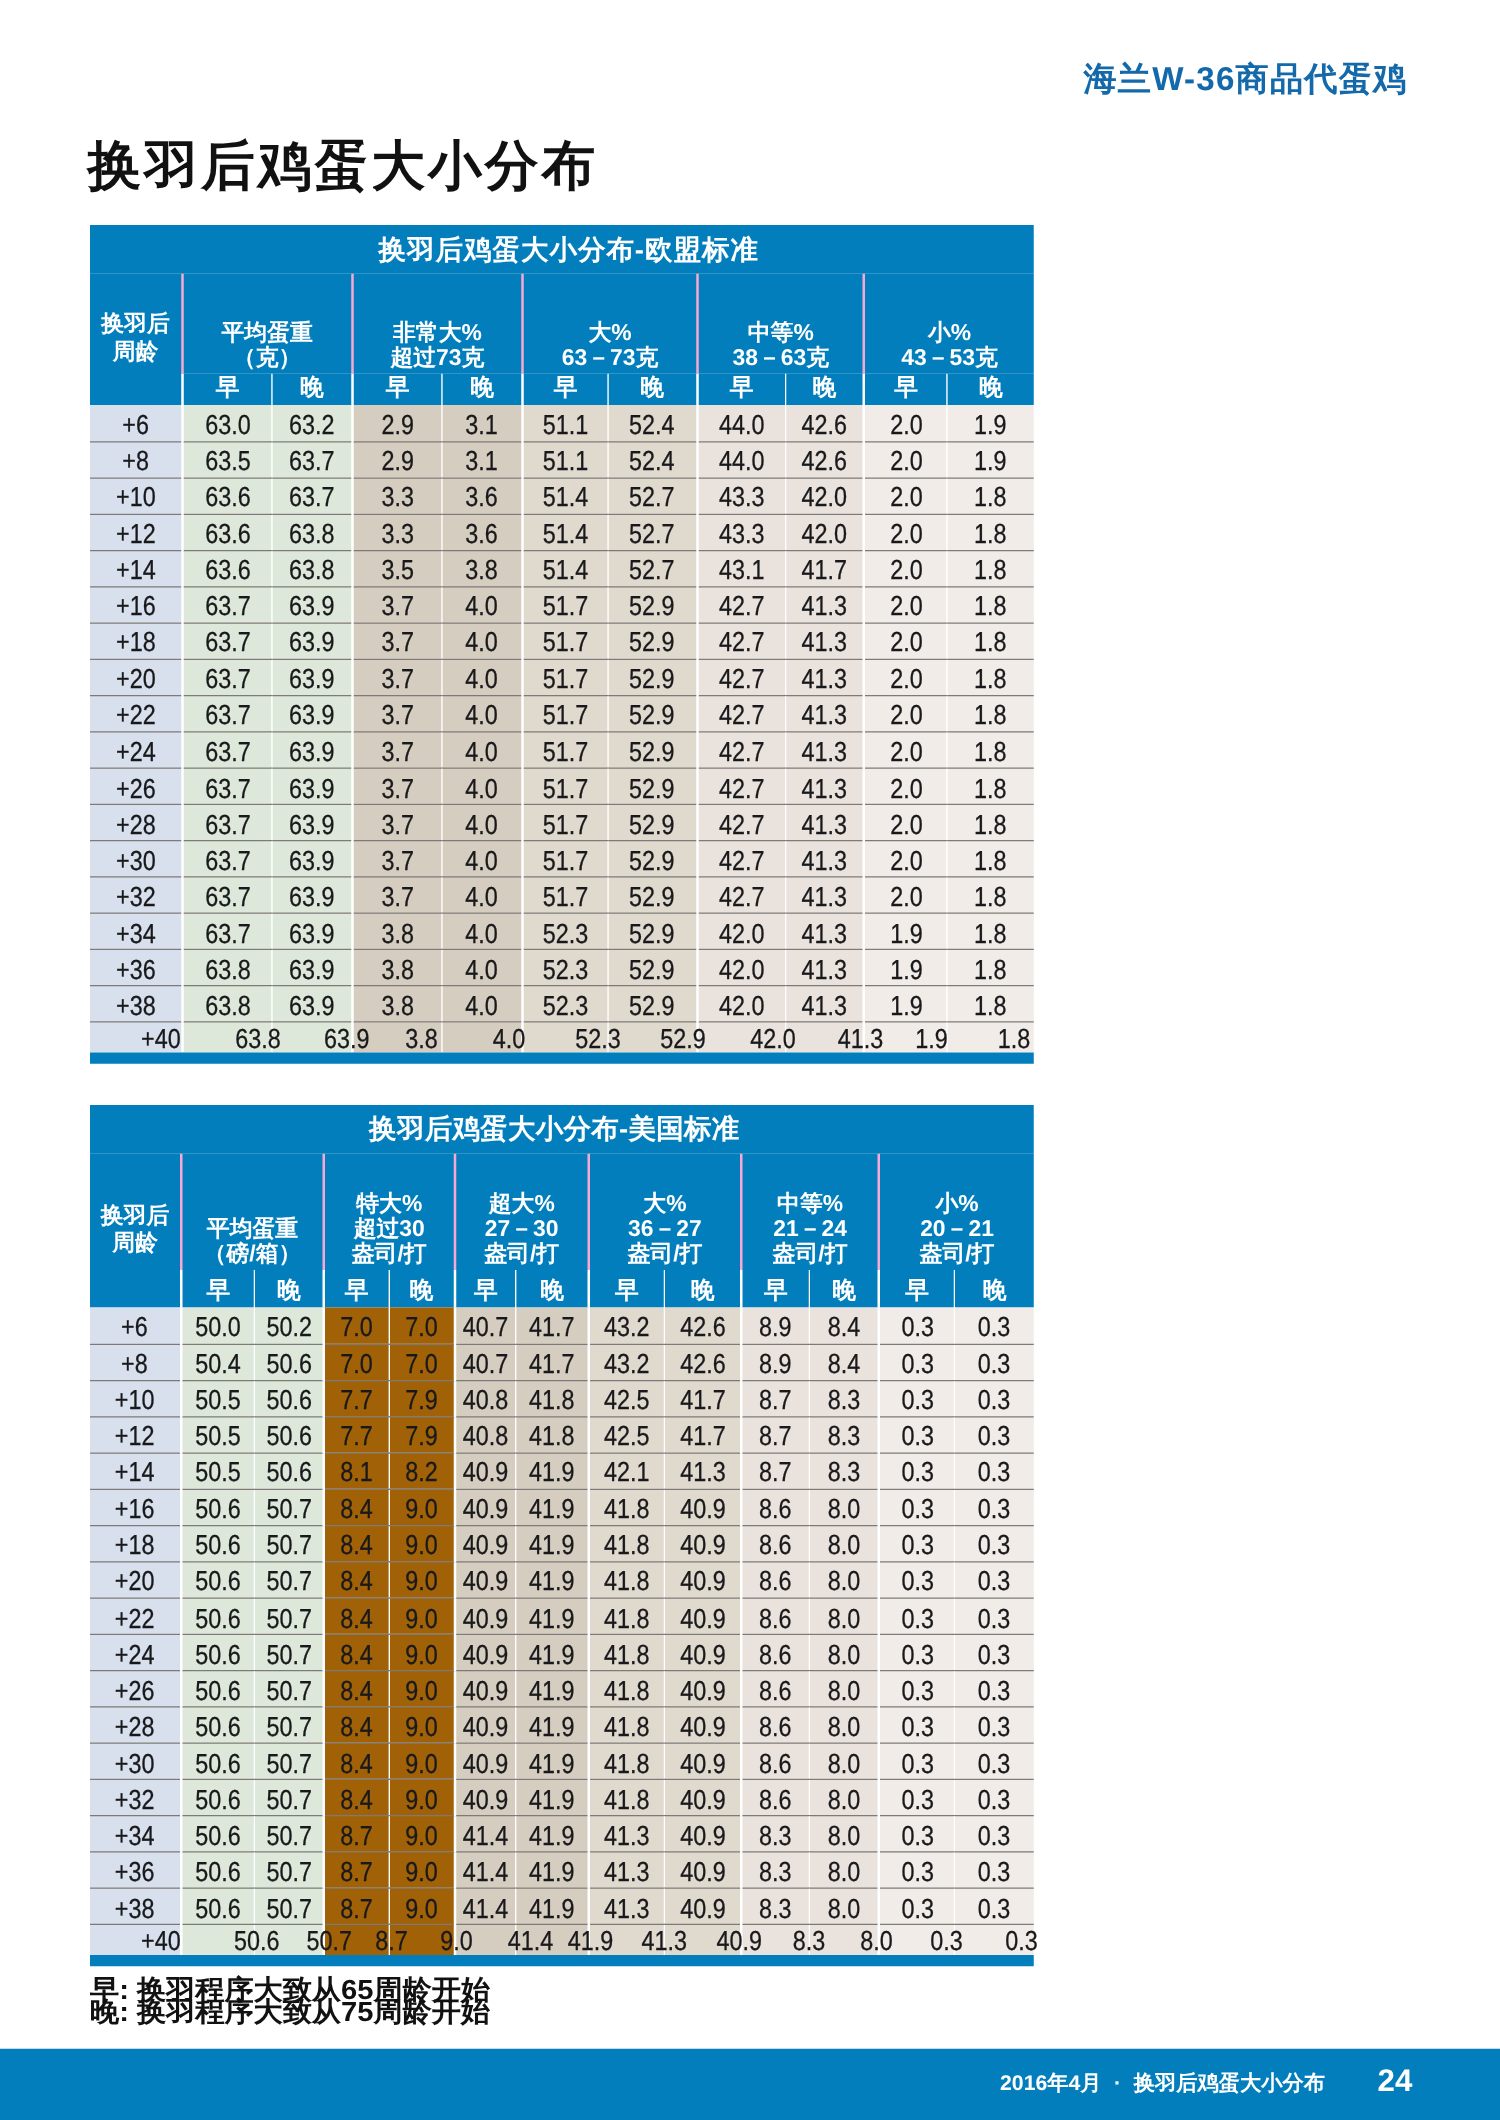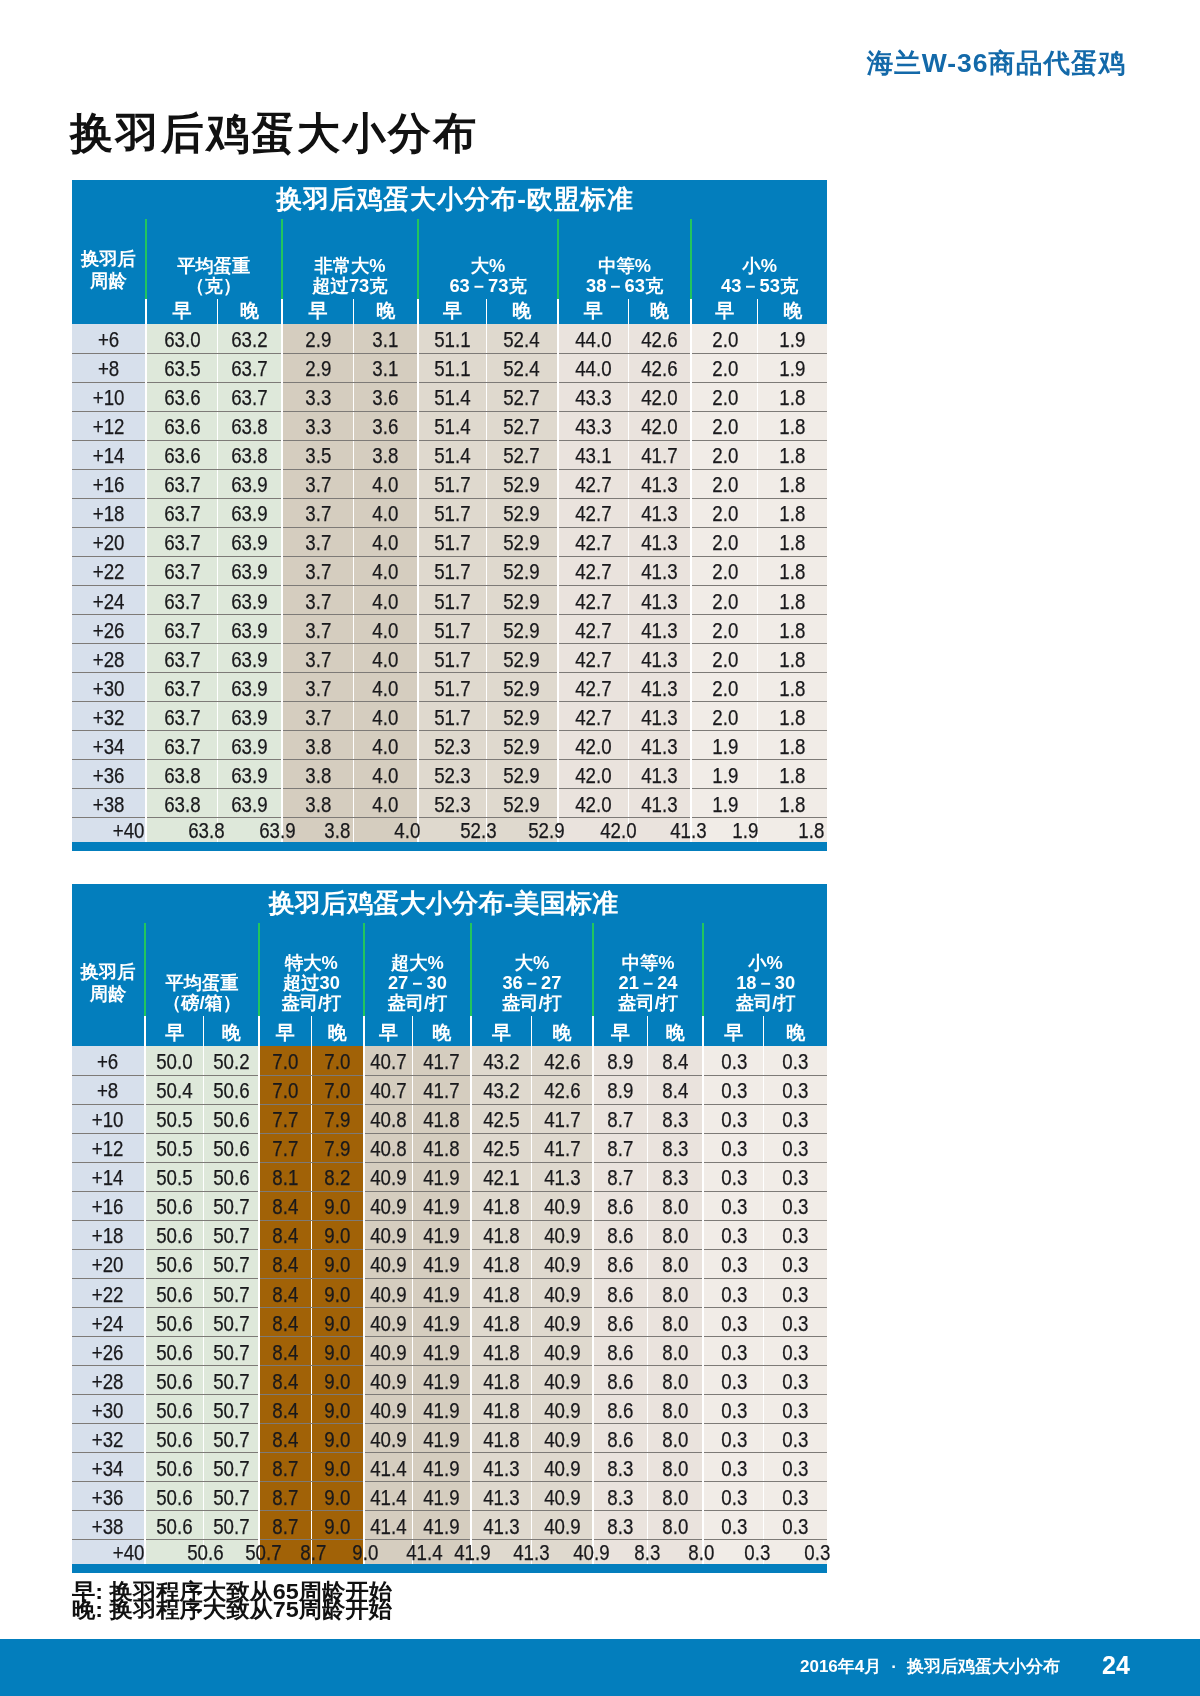--- a/index.html
+++ b/index.html
@@ -33,33 +33,33 @@
   .tbl {
     position: absolute;
     left: 72px;
     width: 755px;
     border-collapse: collapse;
     table-layout: fixed;
   }
   .tbl .cap {
     background: #037ebd;
     color: #ffffff;
-    font-size: 26px;
+    font-size: 22px;
     font-weight: bold;
     text-align: center;
     height: 39px;
     vertical-align: middle;
     letter-spacing: 0.78px;
     padding:0;
     text-indent: 11px;
   }
   .tbl .cap.cap2 { letter-spacing: 0.22px; text-indent: -12px; }
   .grouprow td { background:#037ebd; color:#fff; vertical-align: bottom; text-align:center;
      font-size:18.3px; font-weight:bold; line-height:20px; padding:0 0 3.5px 0; }
-  .grouprow td.sep { border-left: 2px solid #22c55e; text-align: center; }
+  .grouprow td.sep { border-left: 2px solid #f9a8d4; text-align: center; }
   .subrow td { background:#037ebd; color:#fff; text-align:center; font-size:19px;
      font-weight:bold; vertical-align: middle; padding:0 0 2px 0; line-height:1.0;}
   .subrow td.sep { border-left: 2px solid #ffffff; }
   .subrow td.csep { border-left: 1.5px solid #ffffff; }
   .drow { height: 29.04px; }
   .drow.last { height: 24.3px; }
   .drow td { height: inherit; text-align:center; font-size:22px; color:#19191c;
      padding:3.5px 0 0 0; font-weight:normal; border-bottom: 1.35px solid #7d7a77; line-height:1;
      vertical-align: middle;}
   .drow td > span { display:inline-block; transform: scaleX(0.85);
@@ -424,21 +424,21 @@
           <div>36－27</div>
           <div>盎司/打</div>
         </td>
         <td colspan="2" class="sep">
           <div>中等%</div>
           <div>21－24</div>
           <div>盎司/打</div>
         </td>
         <td colspan="2" class="sep">
           <div>小%</div>
-          <div>18－30</div>
+          <div>20－21</div>
           <div>盎司/打</div>
         </td>
       </tr>
 <tr class="subrow" style="height:29.6px;">
         <td class="sep" style="padding-top:4px">早</td>
         <td class="csep" style="padding-top:4px">晚</td>
         <td class="sep" style="padding-top:4px">早</td>
         <td class="csep" style="padding-top:4px">晚</td>
         <td class="sep" style="padding-top:4px">早</td>
         <td class="csep" style="padding-top:4px">晚</td>

